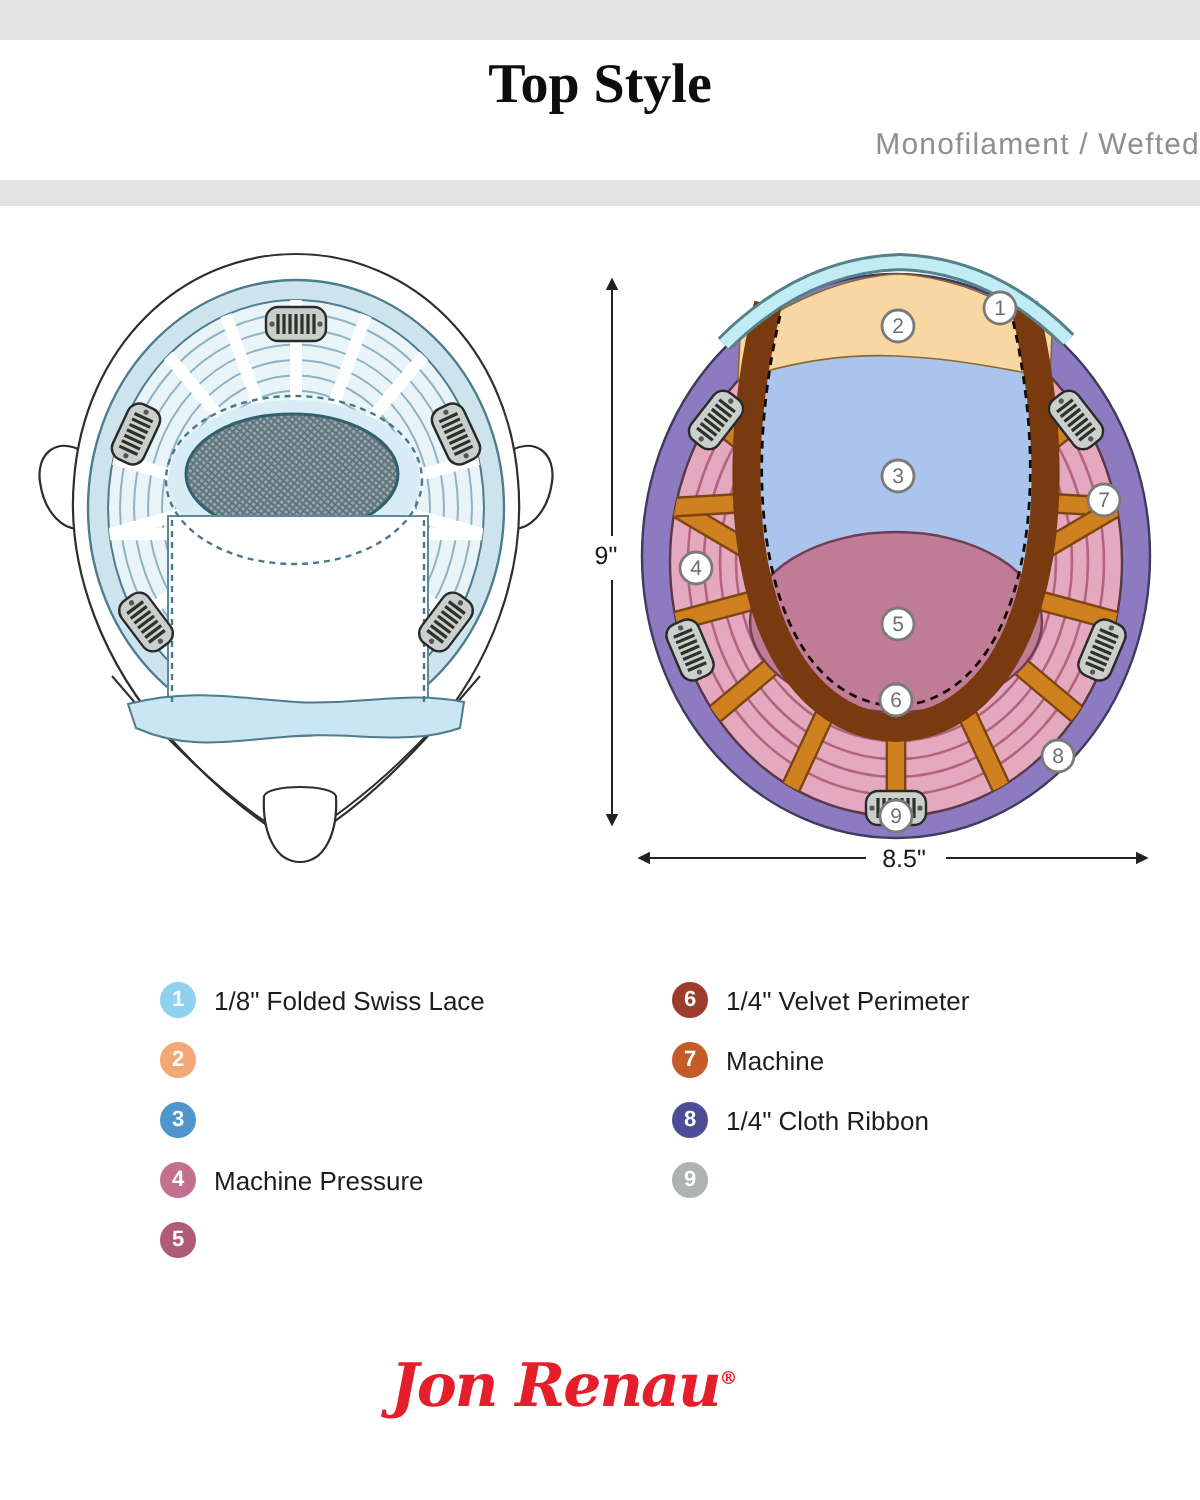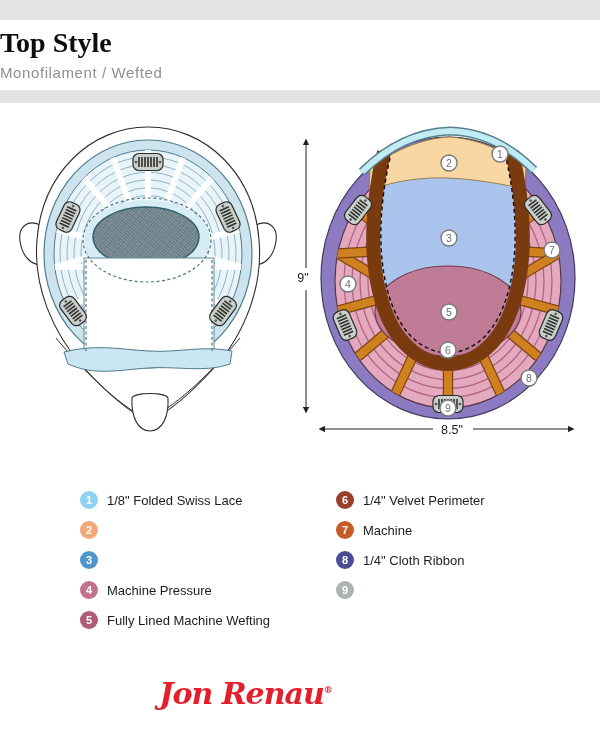--- a/index.html
+++ b/index.html
@@ -1,35 +1,35 @@
 <!DOCTYPE html>
 <html><head>
 <meta charset="utf-8">
 <style>
   html,body{margin:0;padding:0;}
   body{width:600px;height:750px;position:relative;background:#fff;overflow:hidden;
        font-family:"Liberation Sans",sans-serif;}
   .bar{position:absolute;left:0;width:600px;background:#e3e3e3;}
   #bar-top{top:0;height:20px;}
   #bar-mid{top:90px;height:13px;}
-  .title{position:absolute;top:27px;left:0;width:600px;text-align:left;
+  .title{position:absolute;top:27px;left:0;width:600px;text-align:center;
          font-family:"Liberation Serif",serif;font-weight:bold;font-size:28px;color:#0d0d0d;}
-  .subtitle{position:absolute;top:64px;left:0;width:600px;text-align:left;
+  .subtitle{position:absolute;top:64px;left:0;width:600px;text-align:right;
             font-size:15px;color:#8f8f8f;letter-spacing:.6px;}
   #diagram-svg{position:absolute;top:0;left:0;}
   .legend-col{position:absolute;top:485px;}
   #legend-left{left:80px;}
   #legend-right{left:336px;}
   .lrow{display:flex;align-items:center;height:30px;}
   .chip{width:18px;height:18px;border-radius:50%;flex:0 0 18px;color:#fff;
         font-size:11px;font-weight:bold;line-height:18px;text-align:center;}
   .llabel{margin-left:9px;font-size:13px;color:#1c1c1c;white-space:nowrap;}
   .logo{position:absolute;top:676px;left:0;width:492px;text-align:center;
         font-family:"DejaVu Serif",serif;font-style:italic;font-weight:bold;
-        font-size:30px;letter-spacing:-1px;}
+        font-size:30px;letter-spacing:-1px;padding-left:36px;}
   .logo sup{font-size:9px;letter-spacing:0;}
 </style>
 </head>
 <body>
 
 <div class="bar" id="bar-top"></div>
 <div class="title">Top Style</div>
 <div class="subtitle">Monofilament / Wefted</div>
 <div class="bar" id="bar-mid"></div>
 
@@ -222,21 +222,20 @@
   </div>
   <div class="lrow">
     <span class="chip" style="background: rgb(78, 150, 204);">3</span>
   </div>
   <div class="lrow">
     <span class="chip" style="background: rgb(196, 113, 143);">4</span>
     <span class="llabel">Machine Pressure</span>
   </div>
   <div class="lrow">
     <span class="chip" style="background: rgb(175, 90, 119);">5</span>
-    <span class="llabel">Fully Lined Machine Wefting</span>
   </div>
 </div>
 <div class="legend-col" id="legend-right">
   <div class="lrow">
     <span class="chip" style="background: rgb(156, 60, 42);">6</span>
     <span class="llabel">1/4" Velvet Perimeter</span>
   </div>
   <div class="lrow">
     <span class="chip" style="background: rgb(197, 91, 40);">7</span>
     <span class="llabel">Machine</span>

